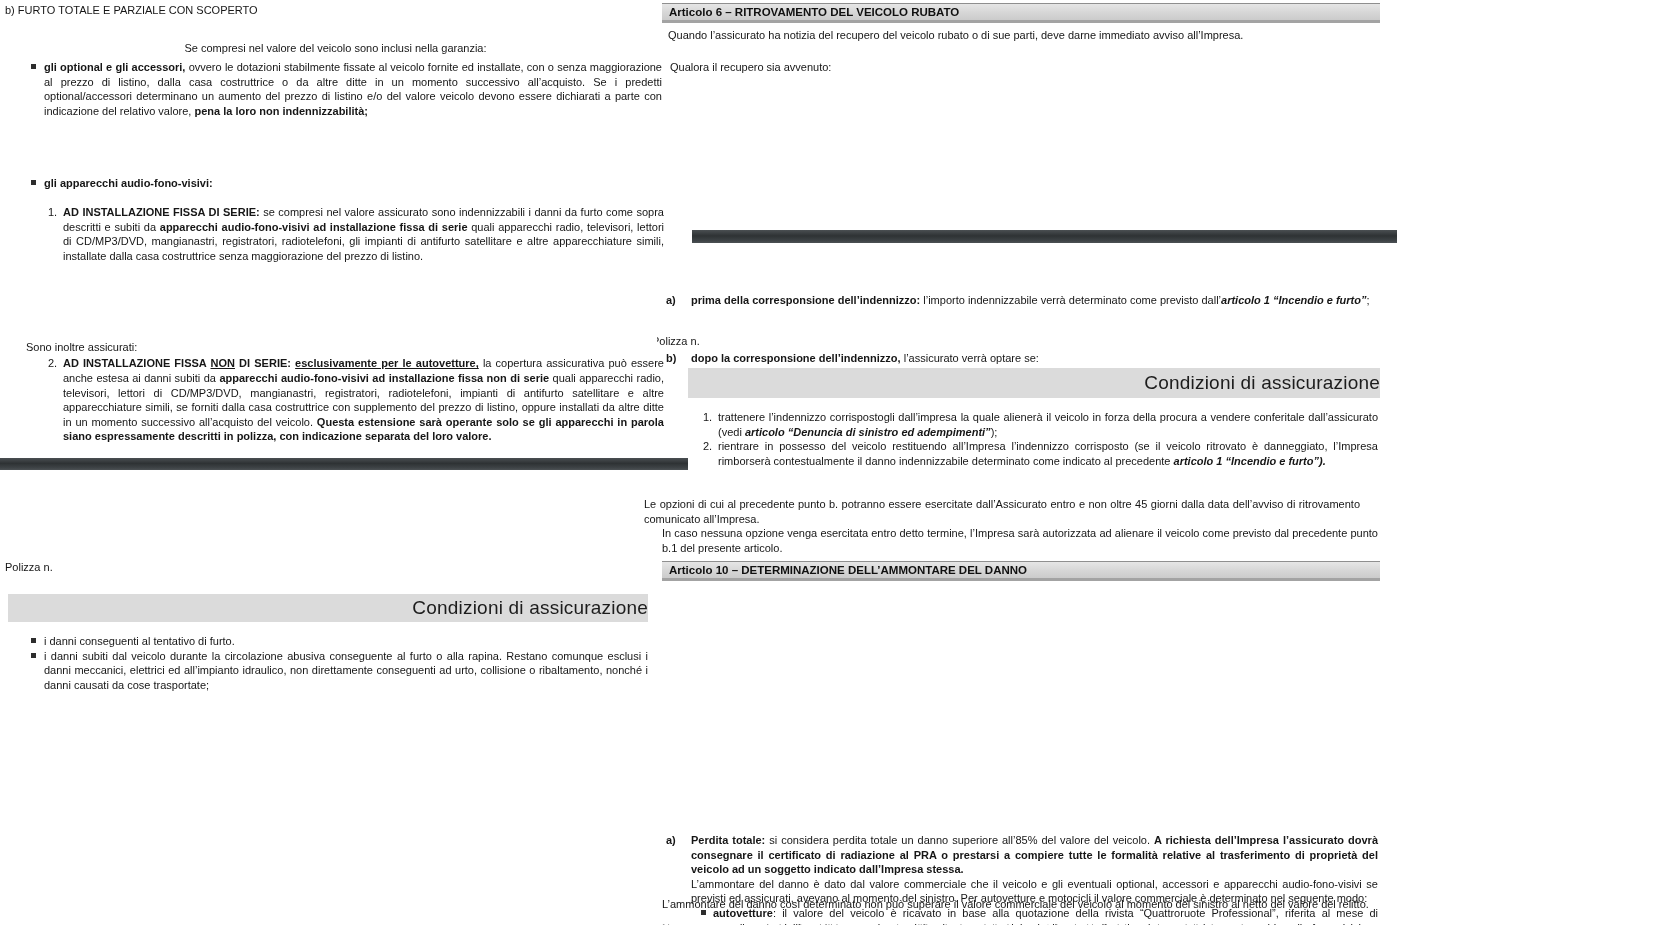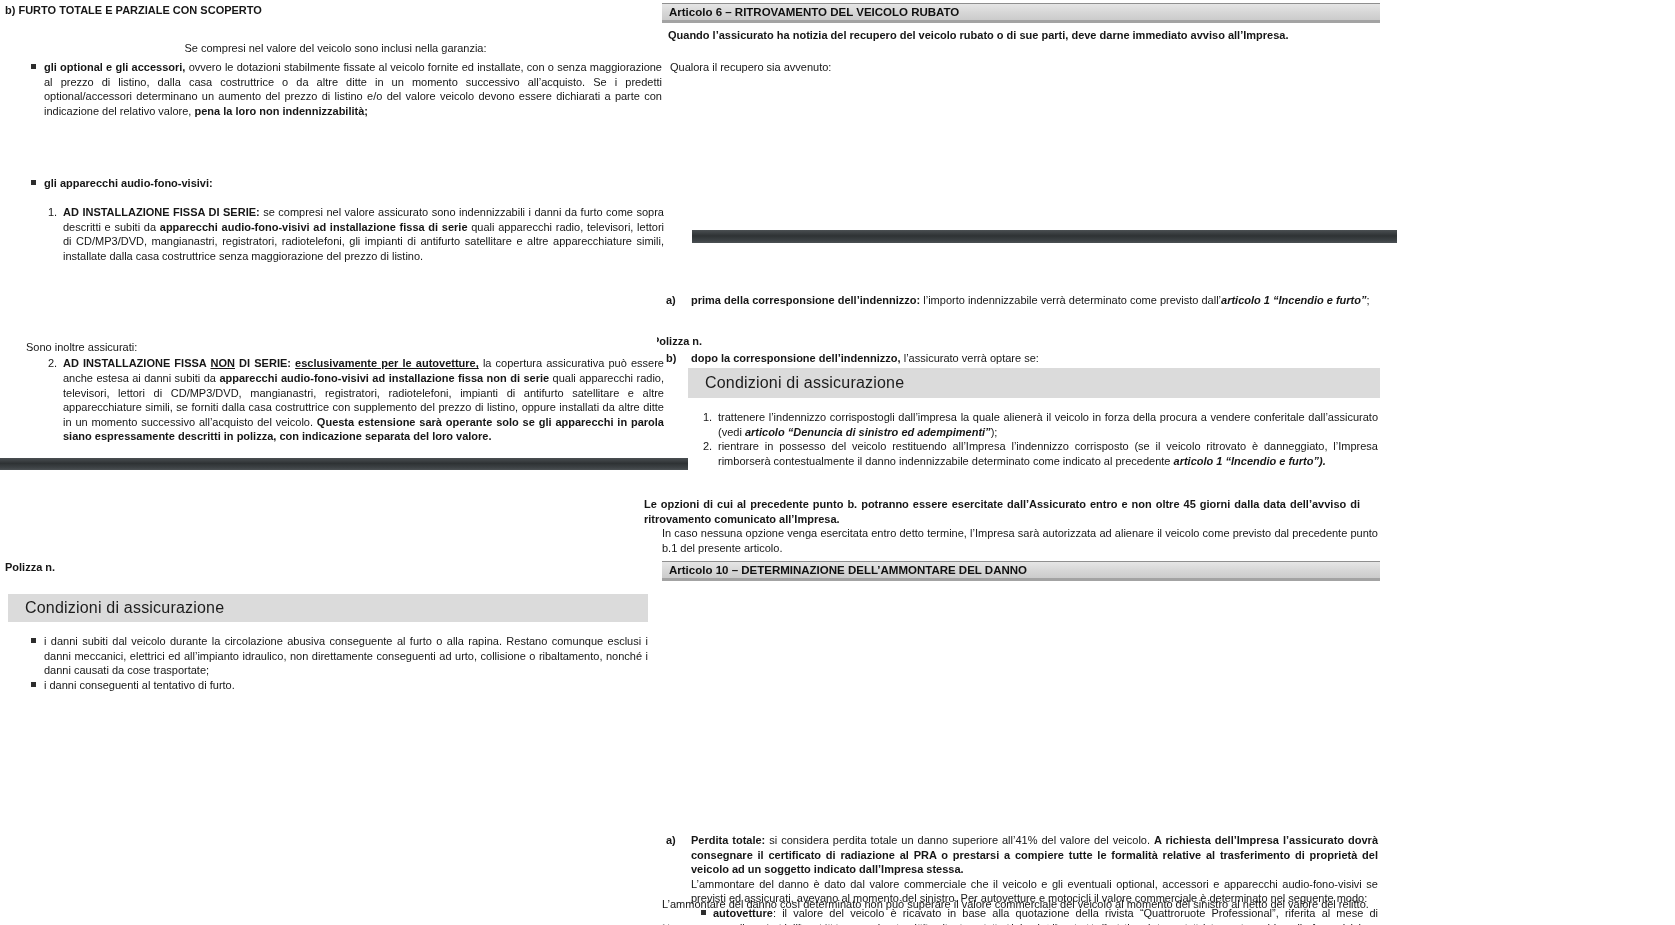--- a/index.html
+++ b/index.html
@@ -5,21 +5,21 @@
   html,body{margin:0;padding:0;background:#ffffff;}
   #canvas{
     position:relative;width:1675px;height:925px;background:#ffffff;overflow:hidden;
     font-family:"Liberation Sans","DejaVu Sans",sans-serif;
     font-size:11px;line-height:14.6px;color:#161616;
   }
   .blk{position:absolute;text-align:justify;}
   .b{font-weight:700;}
   .i{font-style:italic;}
   .u{text-decoration:underline;}
-  .bold{font-weight:700;}
+  .bold{font-weight:400;}
   
   .li{position:relative;padding-left:14px;}
   .sq{position:absolute;left:1px;top:4px;width:5px;height:5px;background:#2d2d2d;}
   
   .li-n{position:relative;padding-left:15px;}
   .li-n .num{position:absolute;left:0;top:0;}
   
   .li-ab{position:relative;padding-left:25px;}
   .li-ab > .num{position:absolute;left:0;top:0;font-weight:700;}
   
@@ -29,21 +29,21 @@
   .art-bar{
     position:absolute;height:16px;
     background:linear-gradient(180deg,#e6e6e6 0%,#d6d6d6 55%,#cbcbcb 100%);
     border-top:1px solid #8f8f8f;border-bottom:3px solid #a3a3a3;
     font-weight:700;font-size:11.5px;line-height:16px;padding-left:7px;color:#101010;
     box-sizing:content-box;text-align:left;
   }
   
   .big-bar{
     position:absolute;background:#dbdbdb;color:#1c1c1c;
-    font-size:16px;letter-spacing:0.2px;text-align:left;
+    font-size:19px;letter-spacing:0.2px;text-align:right;
   }
   .big-bar span{display:block;padding-left:17px;}
   
   .dark-bar{
     position:absolute;
     background:linear-gradient(180deg,#4a4f52 0%,#2e3234 45%,#3d4245 80%,#4c5154 100%);
   }
   .partial-line{color:#8a8a8a;opacity:.8;}
   .clip-left{overflow:hidden;}
 </style>
@@ -85,25 +85,25 @@
 
     <div class="blk bold" style="left:5px;top:560px;width:200px;text-align:left;">Polizza n.</div>
 
     <div class="big-bar" style="left:8px;top:594px;width:640px;height:28px;line-height:28px;">
       <span>Condizioni di assicurazione</span>
     </div>
 
     <div class="blk" style="left:30px;top:634px;width:618px;">
       <div class="li">
         <span class="sq"></span>
-        <span><span>i danni subiti dal veicolo durante la circolazione abusiva conseguente al furto o alla rapina. Restano comunque esclusi i danni meccanici, elettrici ed all’impianto idraulico, non direttamente conseguenti ad urto, collisione o ribaltamento, nonché i danni causati da cose trasportate;</span></span>
+        <span><span>i danni conseguenti al tentativo di furto.</span></span>
       </div>
       <div class="li">
         <span class="sq"></span>
-        <span><span>i danni conseguenti al tentativo di furto.</span></span>
+        <span><span>i danni subiti dal veicolo durante la circolazione abusiva conseguente al furto o alla rapina. Restano comunque esclusi i danni meccanici, elettrici ed all’impianto idraulico, non direttamente conseguenti ad urto, collisione o ribaltamento, nonché i danni causati da cose trasportate;</span></span>
       </div>
     </div>
 
   </section>
 
   <section>
 
     <div class="art-bar" style="left:662px;top:3px;width:711px;">Articolo 6 – RITROVAMENTO DEL VEICOLO RUBATO</div>
 
     <div class="blk bold" style="left:668px;top:28px;width:710px;">Quando l’assicurato ha notizia del recupero del veicolo rubato o di sue parti, deve darne immediato avviso all’Impresa.</div>
@@ -142,21 +142,21 @@
     </div>
 
     <div class="blk bold" style="left:644px;top:497px;width:716px;">Le opzioni di cui al precedente punto b. potranno essere esercitate dall’Assicurato entro e non oltre 45 giorni dalla data dell’avviso di ritrovamento comunicato all’Impresa.</div>
 
     <div class="blk" style="left:662px;top:526px;width:716px;">In caso nessuna opzione venga esercitata entro detto termine, l’Impresa sarà autorizzata ad alienare il veicolo come previsto dal precedente punto b.1 del presente articolo.</div>
 
     <div class="art-bar" style="left:662px;top:561px;width:711px;">Articolo 10 – DETERMINAZIONE DELL’AMMONTARE DEL DANNO</div>
 
     <div class="blk li-ab" style="left:666px;top:585px;width:687px;">
       <span class="num">a)</span>
-      <div><span class="b">Perdita totale:</span><span> si considera perdita totale un danno superiore all’41% del valore del veicolo. </span><span class="b">A richiesta dell’Impresa l’assicurato dovrà consegnare il certificato di radiazione al PRA o prestarsi a compiere tutte le formalità relative al trasferimento di proprietà del veicolo ad un soggetto indicato dall’Impresa stessa.</span></div>
+      <div><span class="b">Perdita totale:</span><span> si considera perdita totale un danno superiore all’85% del valore del veicolo. </span><span class="b">A richiesta dell’Impresa l’assicurato dovrà consegnare il certificato di radiazione al PRA o prestarsi a compiere tutte le formalità relative al trasferimento di proprietà del veicolo ad un soggetto indicato dall’Impresa stessa.</span></div>
       <div><span>L’ammontare del danno è dato dal valore commerciale che il veicolo e gli eventuali optional, accessori e apparecchi audio-fono-visivi se previsti ed assicurati, avevano al momento del sinistro. Per autovetture e motocicli il valore commerciale è determinato nel seguente modo:</span></div>
       <div class="subli">
         <span class="sq"></span>
         <span><span class="b">autovetture</span><span>: il valore del veicolo è ricavato in base alla quotazione della rivista “Quattroruote Professional”, riferita al mese di accadimento dell’evento e maggiorata del valore commerciale degli eventuali optional, accessori e apparecchi audio-fono-visivi se assicurati ai quali è applicato lo stesso coefficiente di svalutazione subito dal veicolo. Se “Quattroruote Professional” non riporta la quotazione del veicolo, la stima del suo valore commerciale e degli eventuali accessori, optional e apparecchi audio-fono-visivi avevano al momento del sinistro, viene effettuata dal personale addetto alla liquidazione sulla base dei listini Eurotax.</span></span>
       </div>
 
     </div>
 
     <div class="blk" style="left:662px;top:897px;width:716px;">L’ammontare del danno così determinato non può superare il valore commerciale del veicolo al momento del sinistro al netto del valore del relitto.</div>
 

